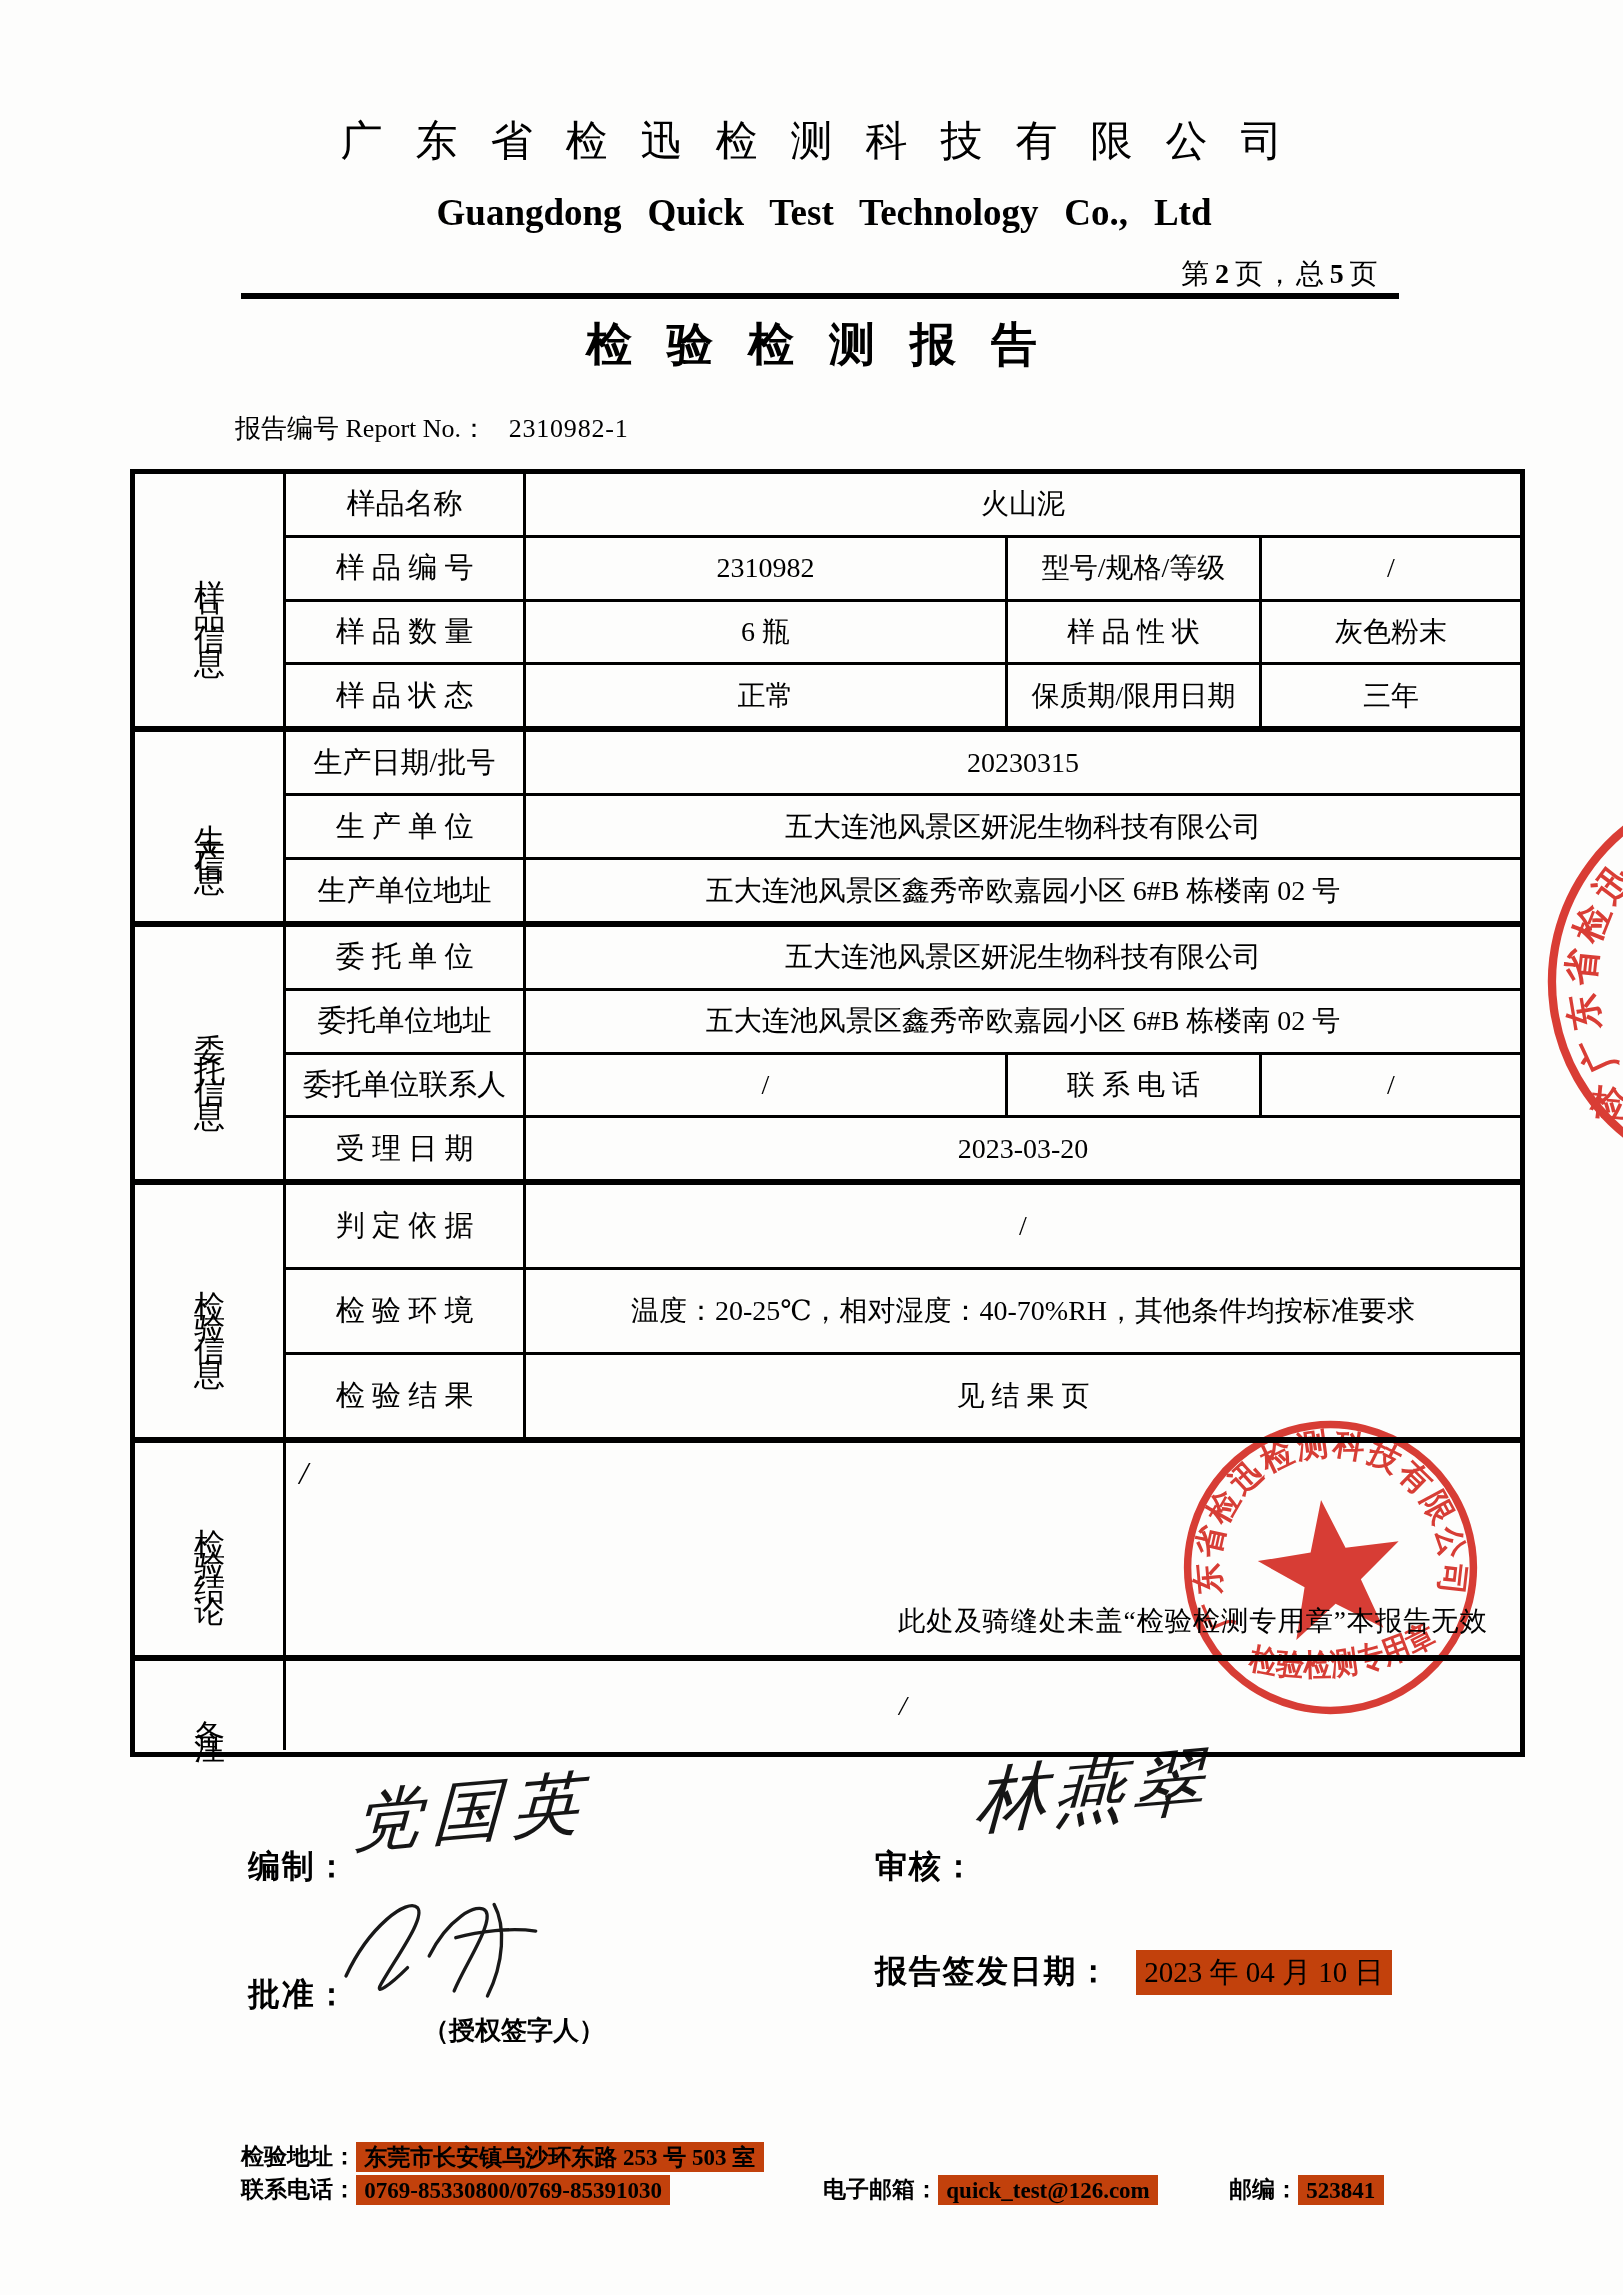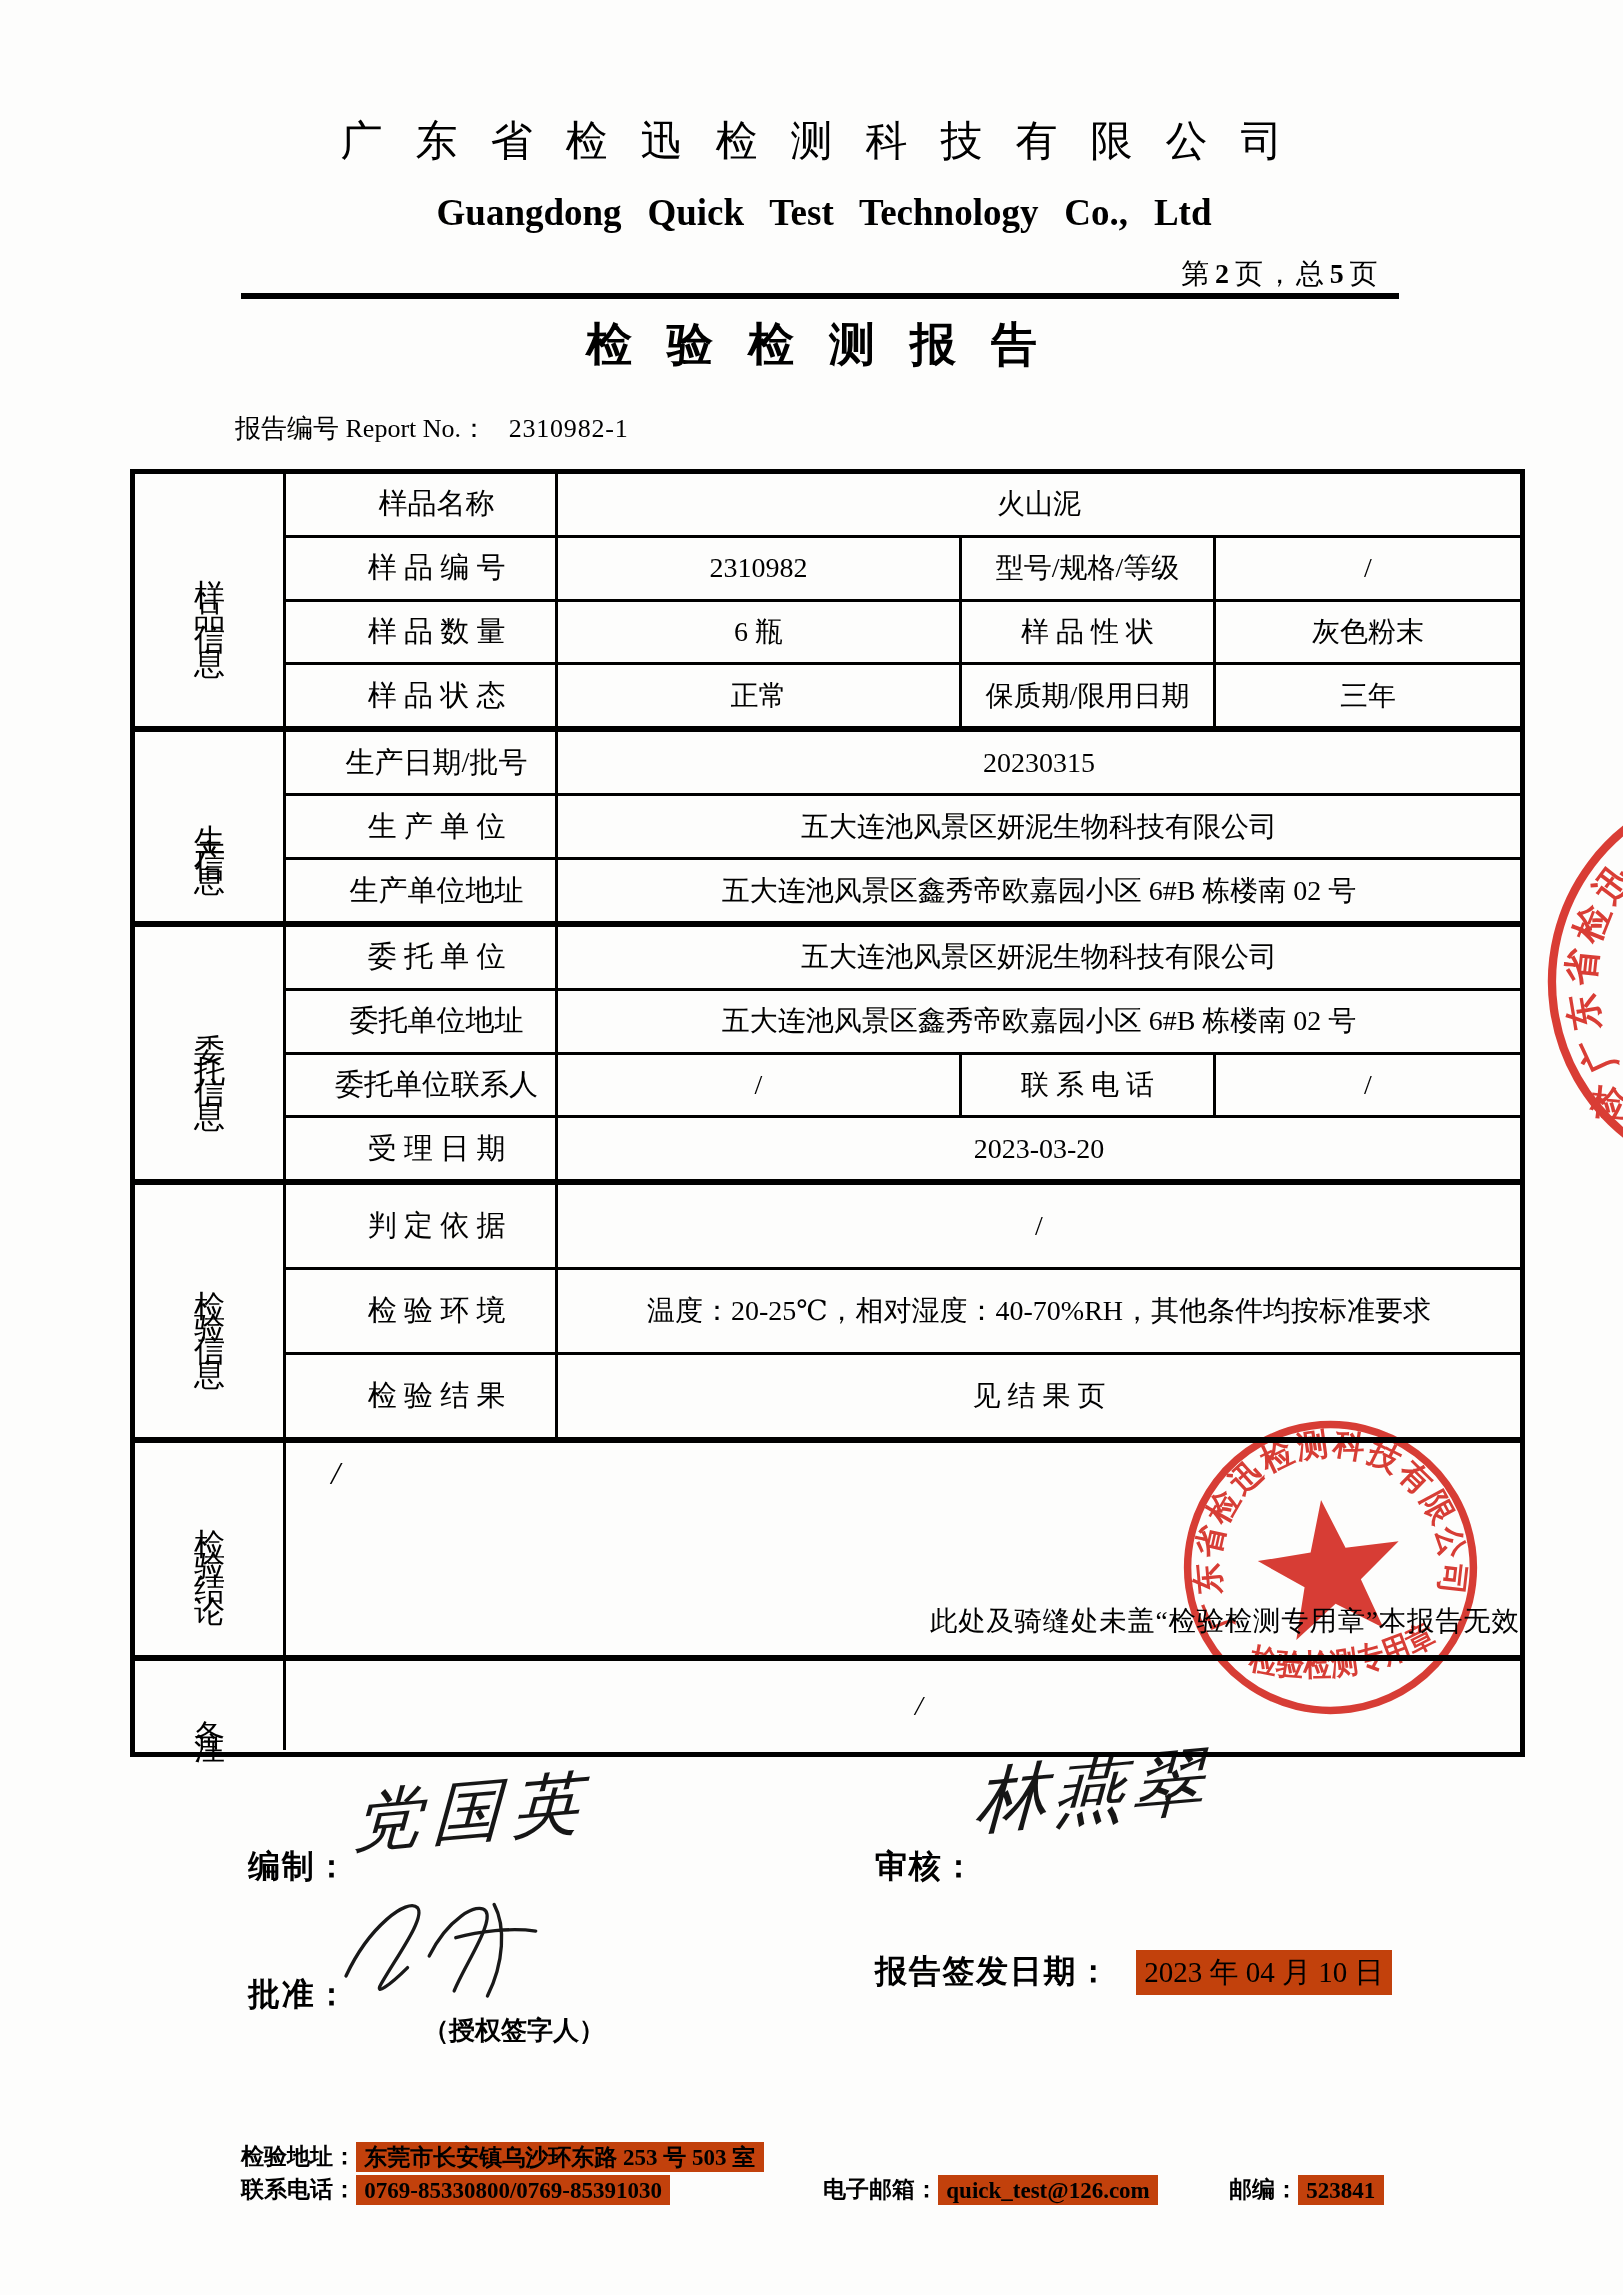--- a/index.html
+++ b/index.html
@@ -25,27 +25,27 @@
   
   .doc-table { left:130px; top:469px; width:1395px; height:1288px;
     border:5px solid #000; z-index:3; background:transparent; }
   .sec { display:flex; border-bottom:6.7px solid #000; }
   .sec:last-child { border-bottom:none; }
   .sec-label { width:151px; border-right:3.3px solid #000; display:flex;
     align-items:center; justify-content:center; }
   .vtext { writing-mode:vertical-lr; text-orientation:upright;
     font-size:31px; letter-spacing:22.5px; font-weight:500; }
   .sec-rows { flex:1 1 0; display:flex; flex-direction:column; min-width:0; }
-  .row { flex:1 1 0; display:flex; border-bottom:3.3px solid #000; min-height:0;padding-left:32px; }
+  .row { flex:1 1 0; display:flex; border-bottom:3.3px solid #000; min-height:0; }
   .row:last-child { border-bottom:none; }
   .c { display:flex; align-items:center; justify-content:center;
     border-right:3.3px solid #000; font-size:28px; white-space:nowrap; }
   .c:last-child { border-right:none; }
   .lbl  { width:240px; font-size:29px; font-weight:500; }
-  .v1   { width:404px; }
+  .v1   { width:482px; }
   .lbl2 { width:254px; font-size:28px; font-weight:500; }
   .full, .v2 { flex:1 1 0; }
   .concl-cell { position:relative; display:block; border-right:none; }
   .slash { position:absolute; left:13.3px; top:11.6px; font-size:32px; font-style:italic; }
   .invalid-note { position:absolute; left:612px; top:160px; font-size:27.4px;
     letter-spacing:0.8px; white-space:nowrap; z-index:8; }
   
   .stamp { z-index:5; mix-blend-mode:multiply; opacity:.9; }
   .stamp-main { left:1171px; top:1408px; }
   .stamp-edge-clip { left:1527px; top:803px; width:96px; height:374px; overflow:hidden; z-index:5; }

